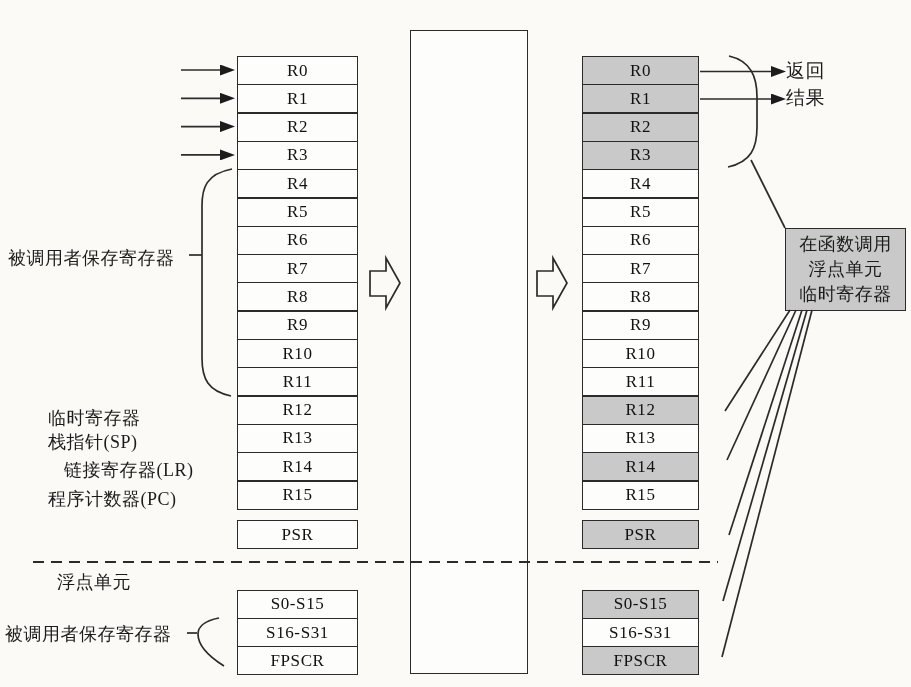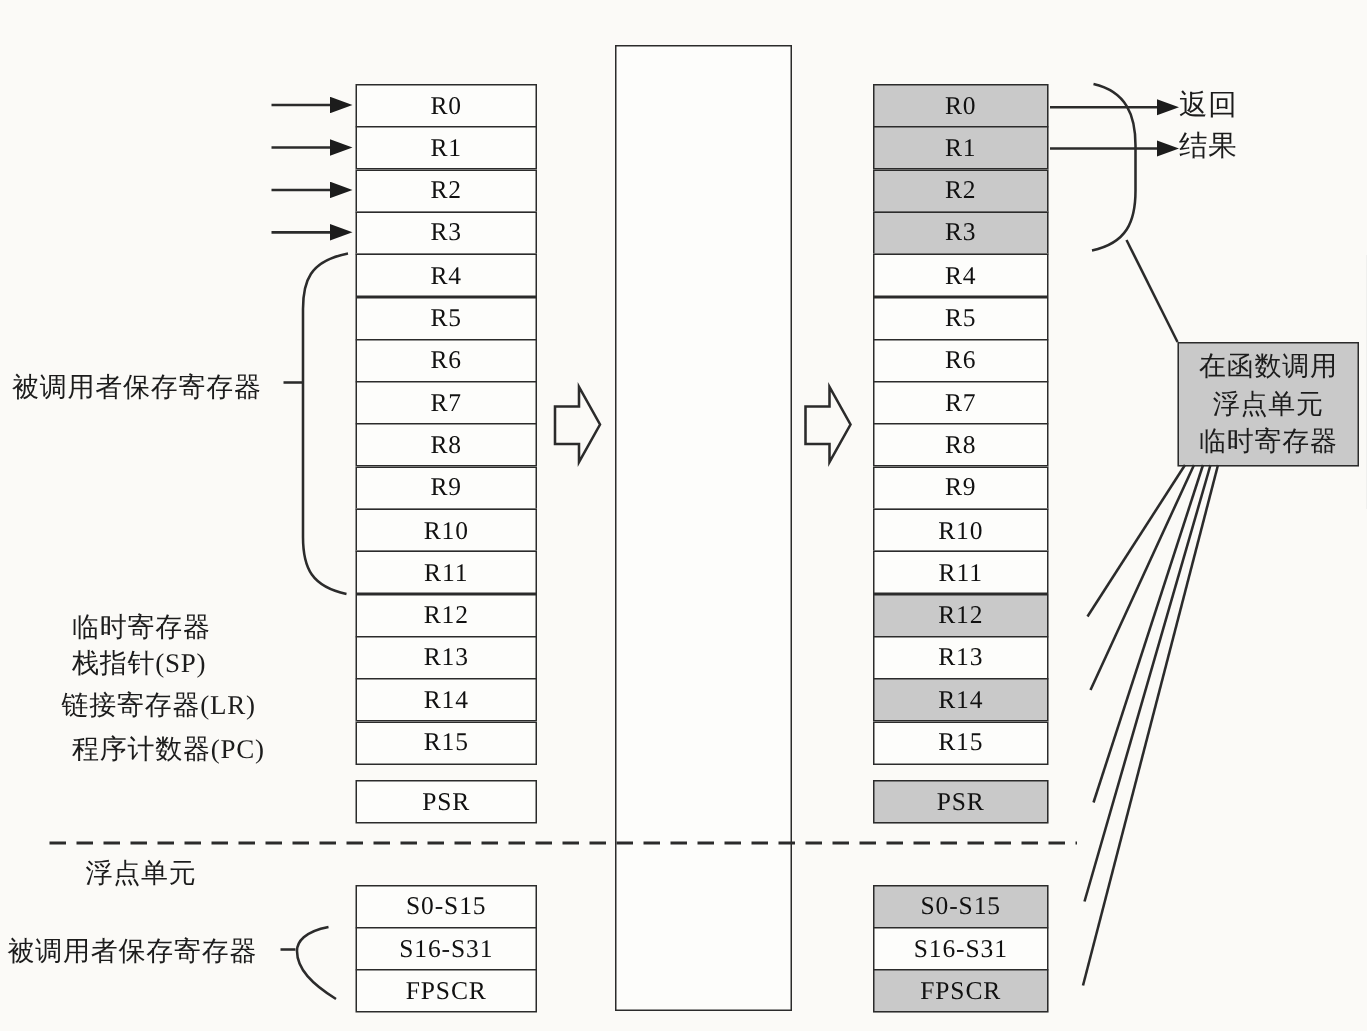--- a/index.html
+++ b/index.html
@@ -36,21 +36,21 @@
   #connectors{position:absolute;left:0;top:0;z-index:5;pointer-events:none;}
 </style>
 </head>
 <body>
 
 <div id="canvas">
 
   <div class="lbl" style="left:8px;top:246px">被调用者保存寄存器</div>
   <div class="lbl" style="left:48px;top:406px">临时寄存器</div>
   <div class="lbl" style="left:48px;top:430px">栈指针(SP)</div>
-  <div class="lbl" style="left:41px;top:458px">链接寄存器(LR)</div>
+  <div class="lbl" style="left:64px;top:458px">链接寄存器(LR)</div>
   <div class="lbl" style="left:48px;top:487px">程序计数器(PC)</div>
   <div class="lbl" style="left:57px;top:570px">浮点单元</div>
   <div class="lbl" style="left:5px;top:622px">被调用者保存寄存器</div>
 
   <div class="reg l" style="top:56px">R0</div>
   <div class="reg l" style="top:84.3px">R1</div>
   <div class="reg l" style="top:112.6px">R2</div>
   <div class="reg l" style="top:140.9px">R3</div>
   <div class="reg l" style="top:169.2px">R4</div>
   <div class="reg l" style="top:197.5px">R5</div>

